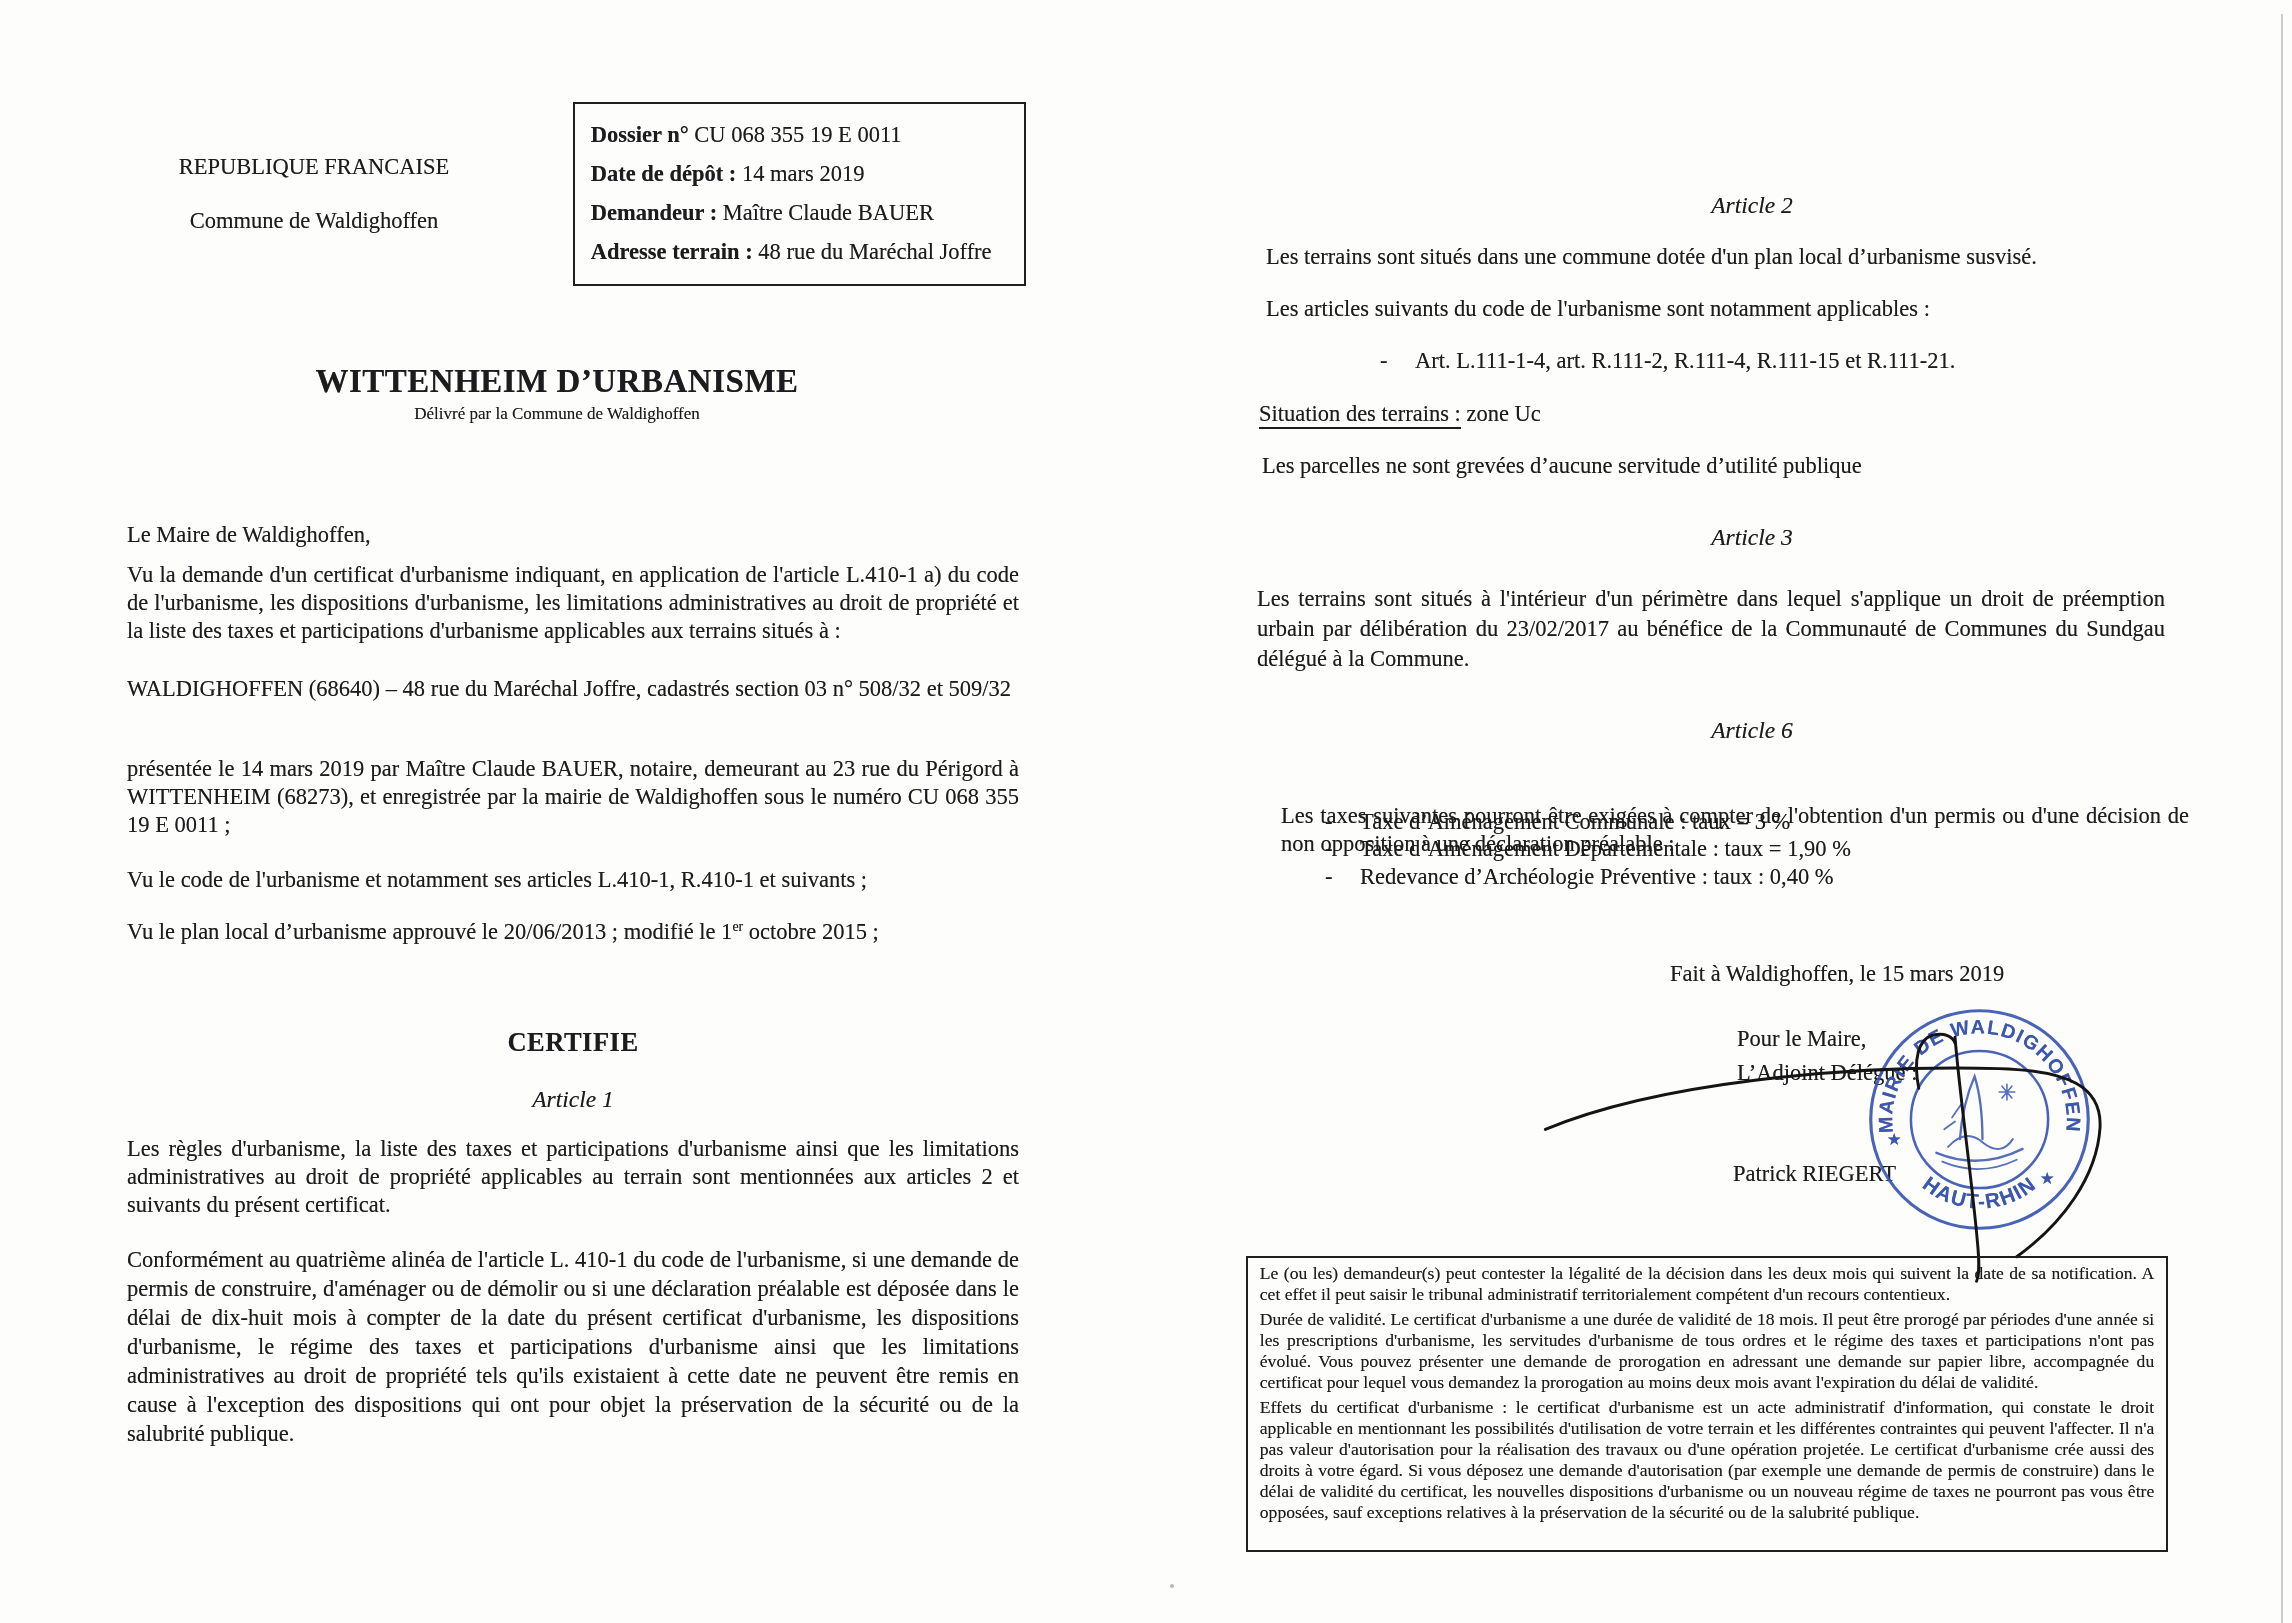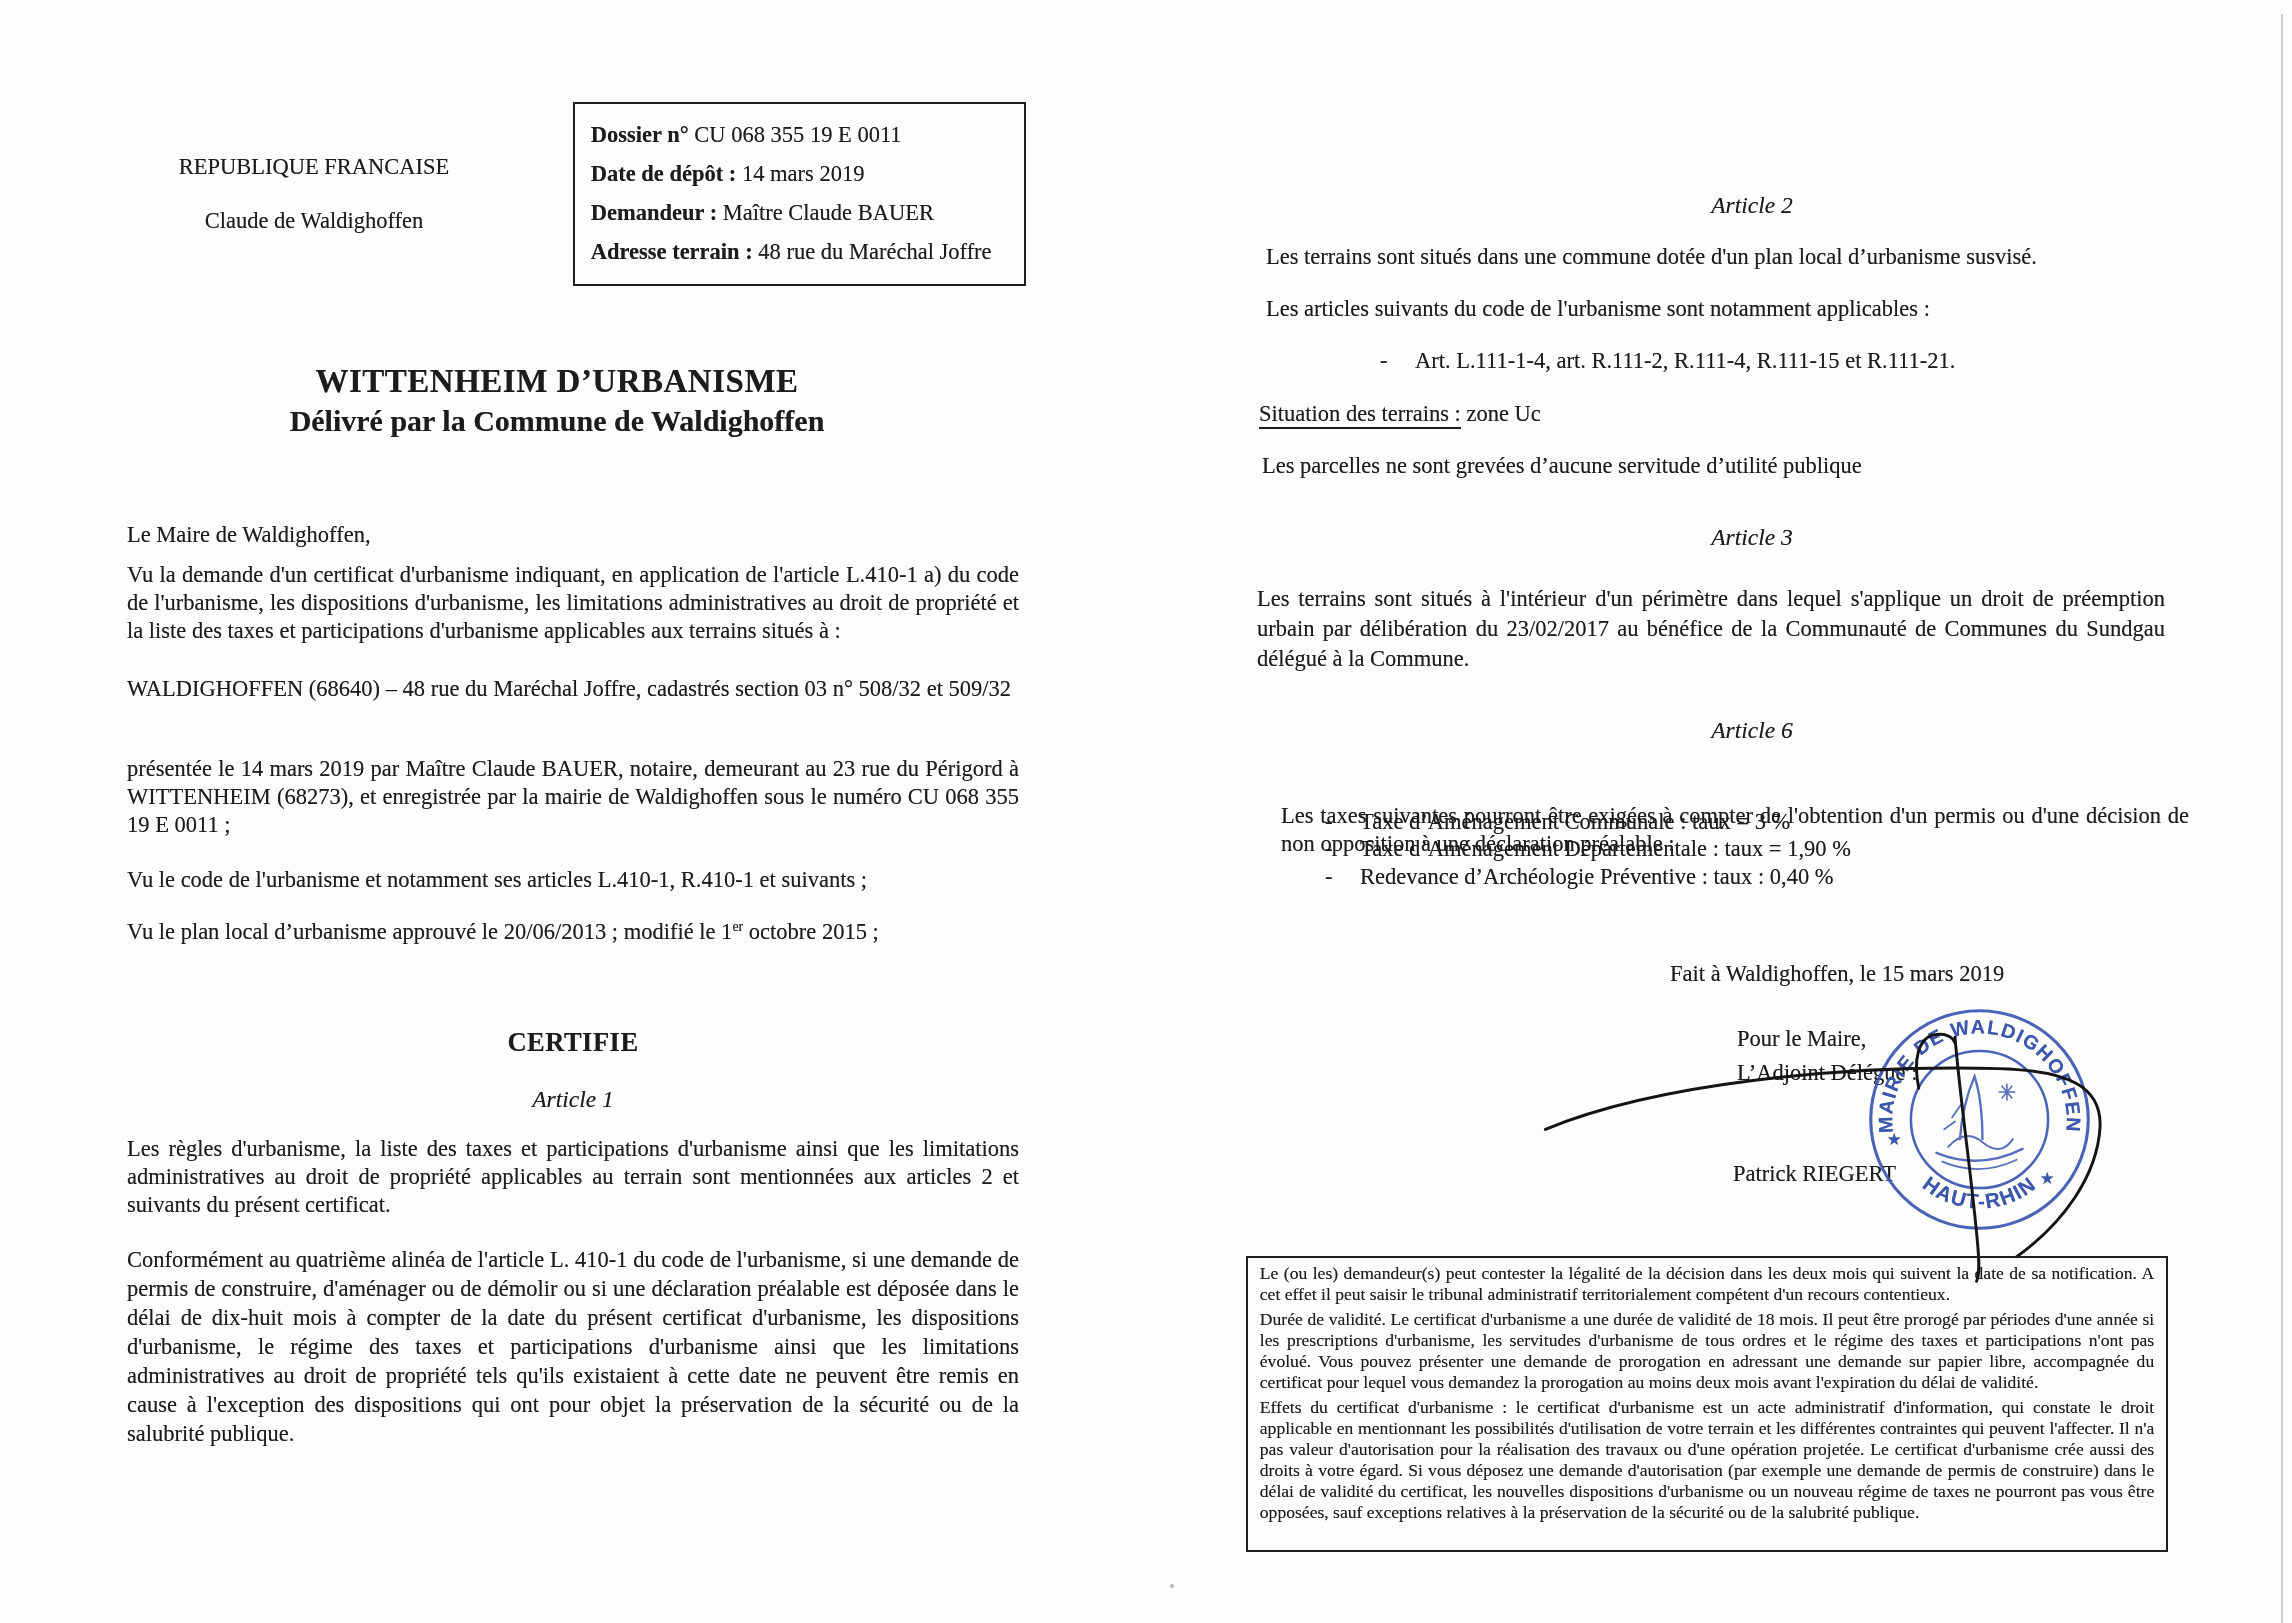--- a/index.html
+++ b/index.html
@@ -18,21 +18,21 @@
   .underline { border-bottom:2px solid #1c1c1e; padding-bottom:1px; }
 
   .info-box {
     position:absolute; left:573px; top:102px; width:453px; height:184px;
     border:2px solid #1f1f22; box-sizing:border-box;
     padding:10.8px 0 0 15.7px; font-size:22.5px; line-height:39px;
   }
   .doc-title { position:absolute; left:116px; top:363px; width:882px;
     font-size:33px; font-weight:bold; letter-spacing:0.5px; text-align:center; }
   .doc-subtitle { position:absolute; left:116px; top:404px; width:882px;
-    font-size:30px; text-align:center;font-weight:bold; }
+    font-size:17px; text-align:center; }
   .h-certifie { position:absolute; left:127px; top:1027px; width:892px;
     font-size:26.5px; font-weight:bold; text-align:center; letter-spacing:0.5px; }
   .art-head-left { position:absolute; left:127px; top:1086px; width:892px;
     font-size:23.5px; font-style:italic; text-align:center; }
   .art-head { position:absolute; left:1298px; width:908px;
     font-size:23.5px; font-style:italic; text-align:center; }
 
   .hli { position:absolute; font-size:22.5px; line-height:27.4px; white-space:nowrap; }
   .hli .dash { display:inline-block; width:35px; }
 
@@ -48,21 +48,21 @@
 
   .scan-line { position:absolute; left:2281px; top:13.7px; width:2px; height:1609px; background:#cccccc; }
   .speck { position:absolute; left:1170px; top:1584px; width:3.9px; height:3.9px; border-radius:50%; background:#b9b9b9; }
 </style>
 </head>
 <body>
 
 <div class="page">
 
   <div class="t" style="left:108px; top:153px; width:412px; text-align:center;">REPUBLIQUE FRANCAISE</div>
-  <div class="t" style="left:108px; top:207px; width:412px; text-align:center;">Claude de Waldighoffen</div>
+  <div class="t" style="left:108px; top:207px; width:412px; text-align:center;">Commune de Waldighoffen</div>
 
   <div class="info-box">
     <div><span class="b">Dossier n°</span> <span>CU 068 355 19 E 0011</span></div>
     <div><span class="b">Date de dépôt :</span> <span>14 mars 2019</span></div>
     <div><span class="b">Demandeur :</span> <span>Maître Claude BAUER</span></div>
     <div><span class="b">Adresse terrain :</span> <span>48 rue du Maréchal Joffre</span></div>
   </div>
 
   <div class="doc-title">WITTENHEIM D’URBANISME</div>
   <div class="doc-subtitle">Délivré par la Commune de Waldighoffen</div>

